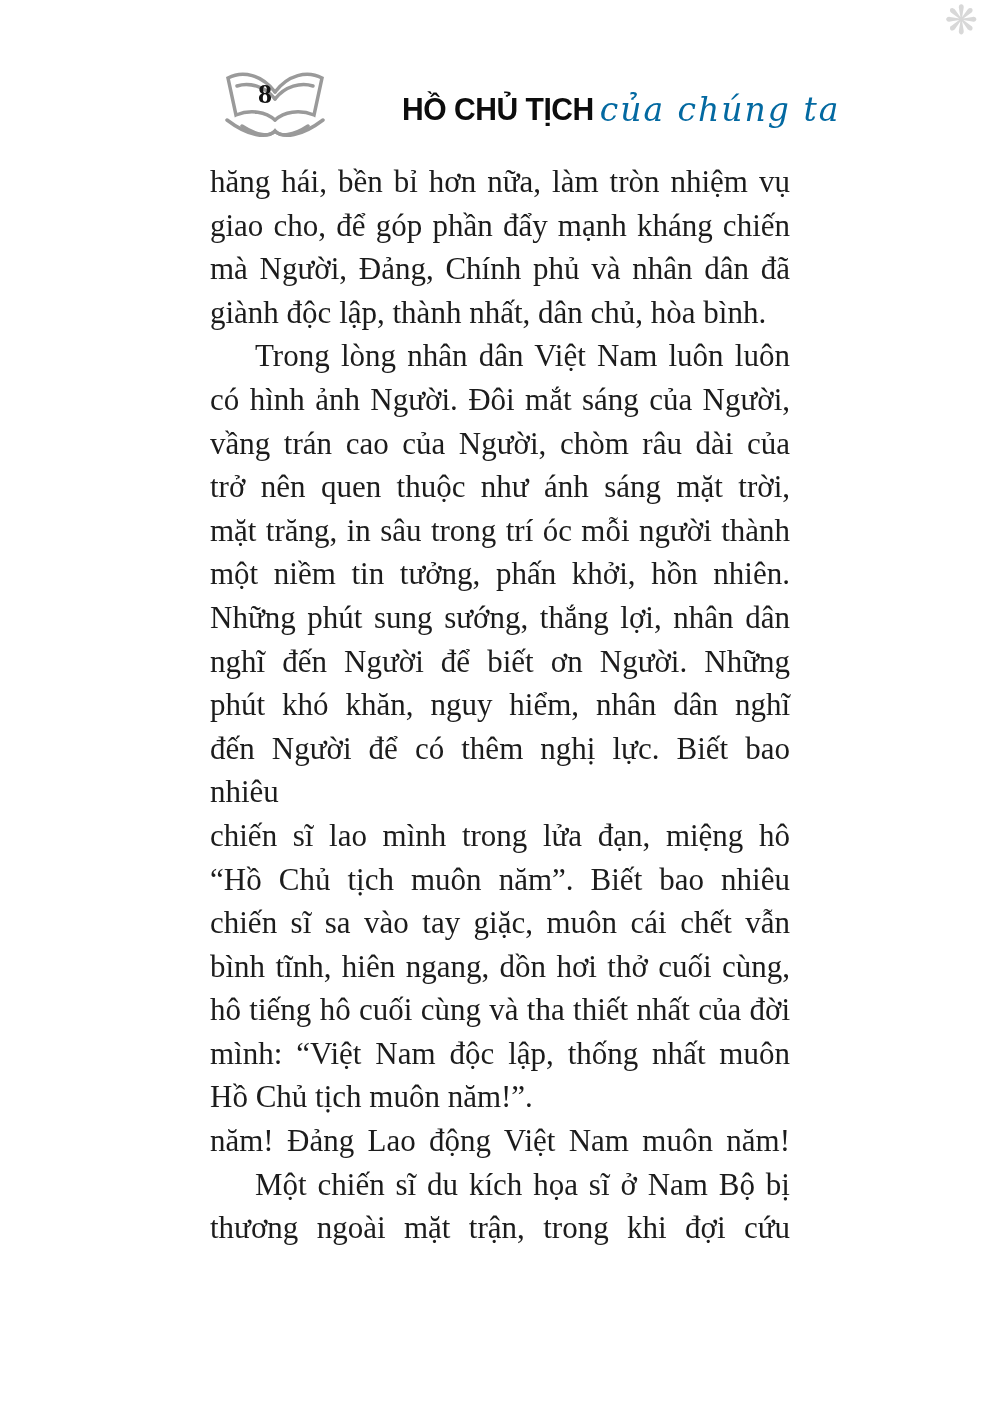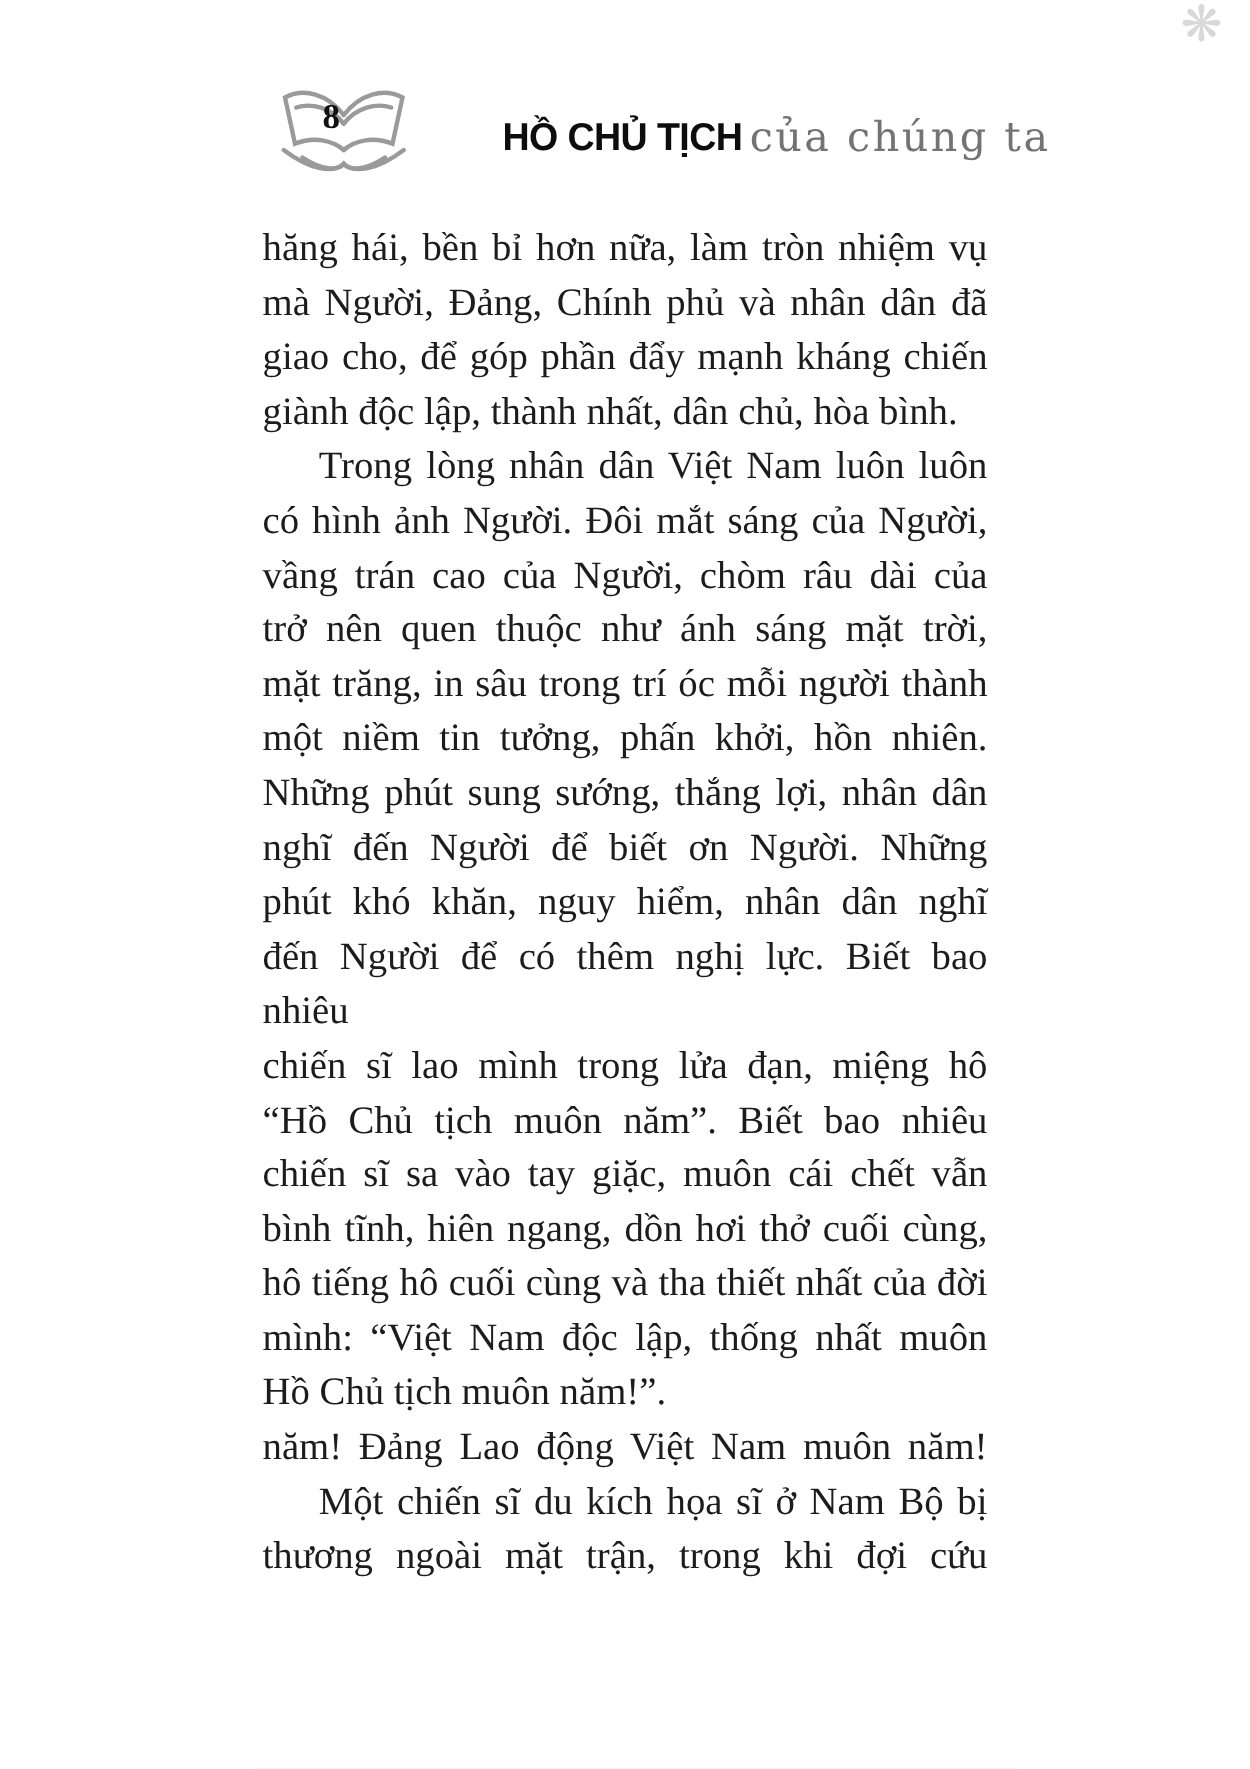--- a/index.html
+++ b/index.html
@@ -32,26 +32,26 @@
     position:absolute;left:402px;top:90px;
     display:flex;align-items:center;white-space:nowrap;
   }
   .title-bold{
     font-family:"Liberation Sans", sans-serif;
     font-weight:700;font-size:31px;letter-spacing:-0.5px;
     color:#0d0d0d;transform:scaleX(0.97);transform-origin:left;
   }
   .title-script{
     font-family:"DejaVu Serif", serif;
-    font-size:33px;letter-spacing:2px;
-    color:#737373;
+    font-style:italic;font-size:33px;letter-spacing:2px;
+    color:#0369a1;
   }
   
   .body-text{
-    position:absolute;left:210px;top:176px;width:580px;
+    position:absolute;left:210px;top:160px;width:580px;
     font-size:31px;line-height:43.6px;
     color:var(--ink,#1c1c1c);
   }
   .line{text-align:justify;text-align-last:justify;}
   .line.last{text-align-last:left;}
   .line.indent{text-indent:45px;}
 </style>
 </head>
 <body>
 
@@ -73,22 +73,22 @@
     </div>
 
     <div class="titles">
       <span class="title-bold">HỒ CHỦ TỊCH</span>
       <span class="title-script">của chúng ta</span>
     </div>
   </header>
 
   <main class="body-text">
     <div class="line">hăng hái, bền bỉ hơn nữa, làm tròn nhiệm vụ</div>
+    <div class="line">giao cho, để góp phần đẩy mạnh kháng chiến</div>
     <div class="line">mà Người, Đảng, Chính phủ và nhân dân đã</div>
-    <div class="line">giao cho, để góp phần đẩy mạnh kháng chiến</div>
     <div class="line last">giành độc lập, thành nhất, dân chủ, hòa bình.</div>
 
     <div class="line indent">Trong lòng nhân dân Việt Nam luôn luôn</div>
     <div class="line">có hình ảnh Người. Đôi mắt sáng của Người,</div>
     <div class="line">vầng trán cao của Người, chòm râu dài của</div>
     <div class="line">trở nên quen thuộc như ánh sáng mặt trời,</div>
     <div class="line">mặt trăng, in sâu trong trí óc mỗi người thành</div>
     <div class="line">một niềm tin tưởng, phấn khởi, hồn nhiên.</div>
     <div class="line">Những phút sung sướng, thắng lợi, nhân dân</div>
     <div class="line">nghĩ đến Người để biết ơn Người. Những</div>

